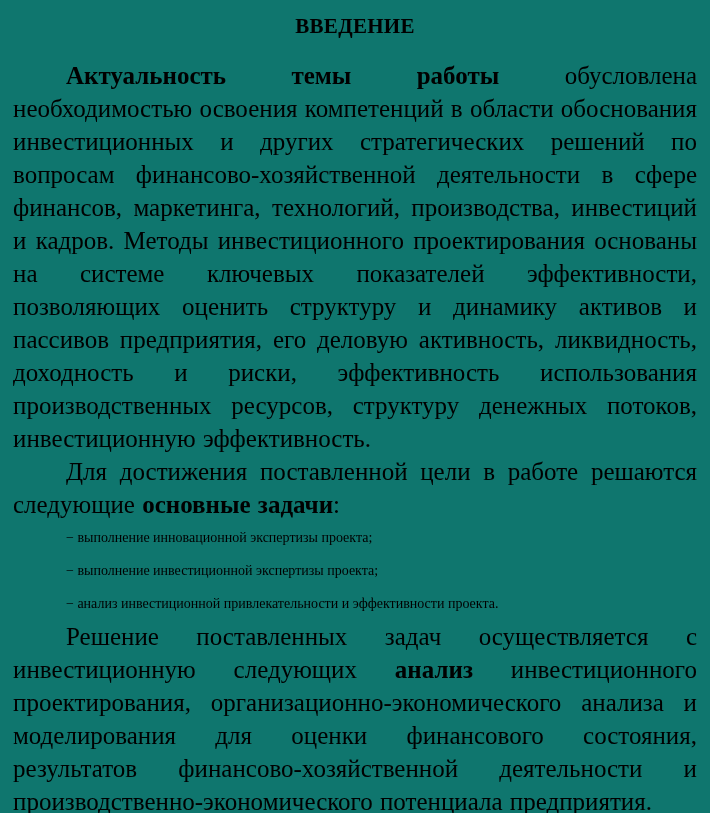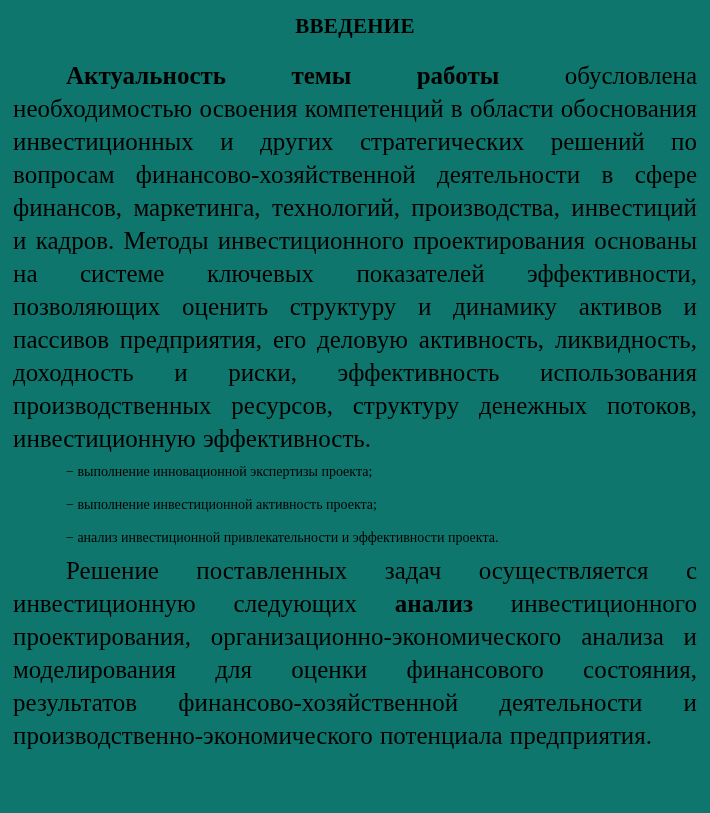--- a/index.html
+++ b/index.html
@@ -50,22 +50,23 @@
 </head>
 <body>
 
 <div class="page">
 
   <h1 class="doc-title">ВВЕДЕНИЕ</h1>
 
   <p class="para"><b>Актуальность темы работы</b><span> обусловлена необходимостью освоения компетенций в области обоснования инвестиционных и других стратегических решений по вопросам финансово-хозяйственной деятельности в сфере финансов, маркетинга, технологий, производства, инвестиций и кадров. Методы инвестиционного проектирования основаны на системе ключевых показателей эффективности, позволяющих оценить структуру и динамику активов и пассивов предприятия, его деловую активность, ликвидность, доходность и риски, эффективность использования производственных ресурсов, структуру денежных потоков, инвестиционную эффективность.</span></p>
 
 
+  <p class="para"><span>Для достижения поставленной цели в работе решаются следующие </span><b>основные задачи</b><span>:</span></p>
 
   <ul class="task-list">
     <li class="task-item">− выполнение инновационной экспертизы проекта;</li>
-    <li class="task-item">− выполнение инвестиционной активность проекта;</li>
+    <li class="task-item">− выполнение инвестиционной экспертизы проекта;</li>
     <li class="task-item">− анализ инвестиционной привлекательности и эффективности проекта.</li>
   </ul>
 
   <p class="para"><span>Решение поставленных задач осуществляется с инвестиционную следующих </span><b>анализ</b><span> инвестиционного проектирования, организационно-экономического анализа и моделирования для оценки финансового состояния, результатов финансово-хозяйственной деятельности и производственно-экономического потенциала предприятия.</span></p>
 
 </div>
 
 </body></html>

